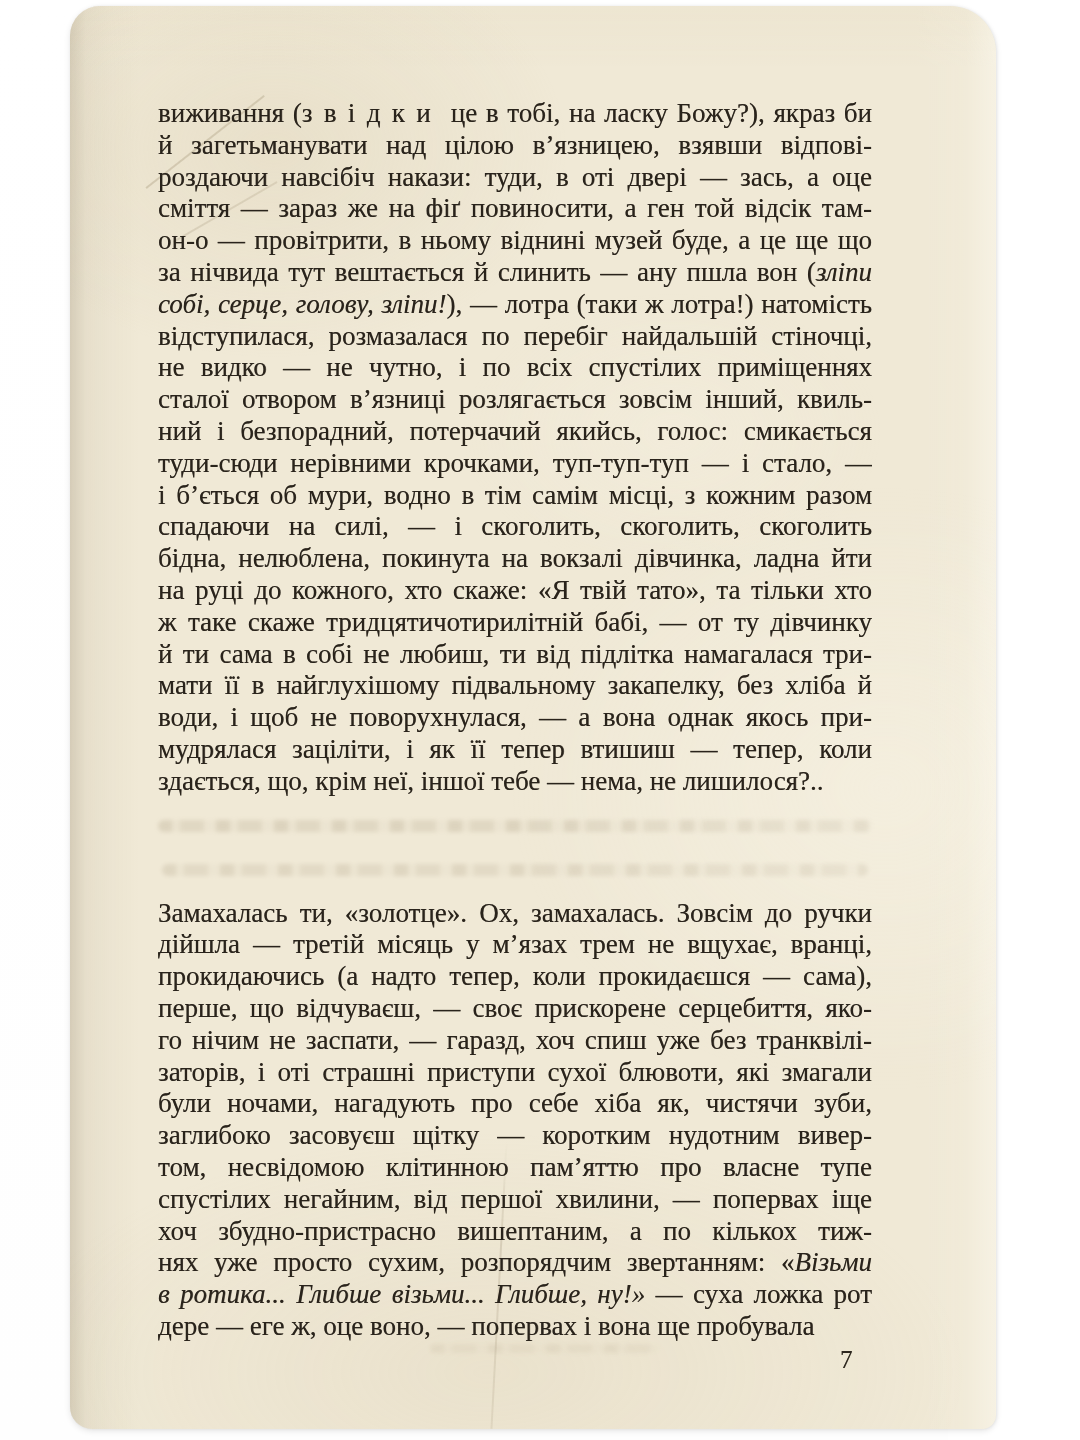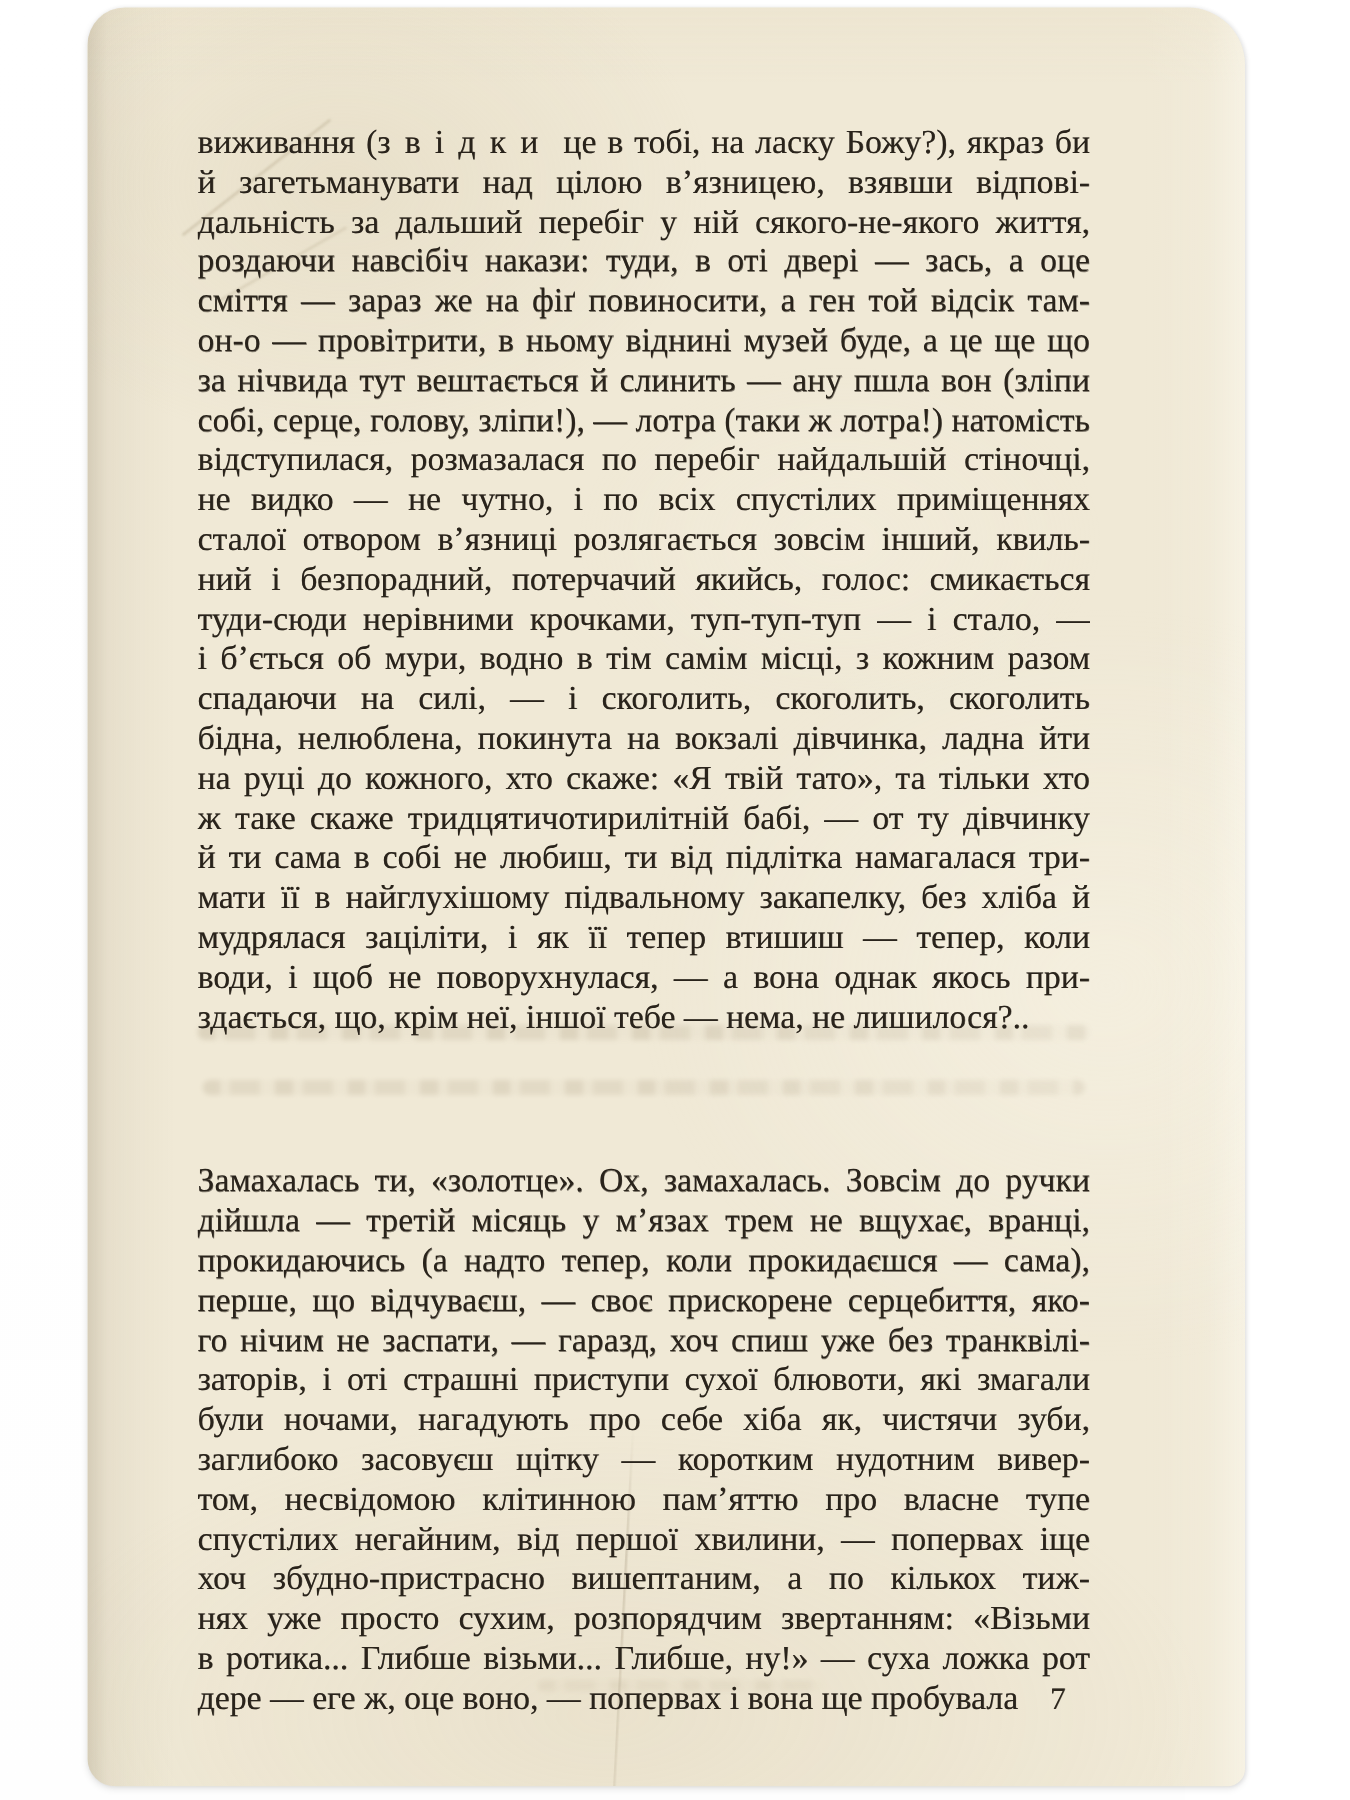--- a/index.html
+++ b/index.html
@@ -72,21 +72,21 @@
   .line {
     height: 31.8px;
     overflow: hidden;
     text-align: justify;
     text-align-last: justify;
     white-space: normal;
   }
   .paragraph .line:last-child {
     text-align-last: left;
   }
-  .italic { }
+  .italic { font-style: italic; }
   .spaced { letter-spacing: 0.42em; }
   .page-number {
     position: absolute;
     left: 770px;
     top: 1340px;
     font-size: 25px;
     color: #2d271e;
     z-index: 2;
     text-shadow: 0.3px 0.2px 0 rgba(41,35,27,0.5);
   }
@@ -140,40 +140,39 @@
     <div class="scratch scratch-1"></div>
     <div class="scratch scratch-2"></div>
     <div class="bleed-line bleed-1"></div>
     <div class="bleed-line bleed-2"></div>
     <div class="bleed-line bleed-3"></div>
     <div class="crease"></div>
     <div class="text-block">
         <div class="paragraph">
           <div class="line"><span>виживання (</span><span class="spaced">звідки</span><span> це в тобі, на ласку Божу?), якраз би</span></div>
           <div class="line"><span>й загетьманувати над цілою в’язницею, взявши відпові-</span></div>
-          <div class="line"><span>дальність за дальший перебіг у ній сякого-не-якого життя,</span></div>
           <div class="line"><span>роздаючи навсібіч накази: туди, в оті двері — зась, а оце</span></div>
           <div class="line"><span>сміття — зараз же на фіґ повиносити, а ген той відсік там-</span></div>
           <div class="line"><span>он-о — провітрити, в ньому віднині музей буде, а це ще що</span></div>
           <div class="line"><span>за нічвида тут вештається й слинить — ану пшла вон (</span><span class="italic">зліпи</span></div>
           <div class="line"><span class="italic">собі, серце, голову, зліпи!</span><span>), — лотра (таки ж лотра!) натомість</span></div>
           <div class="line"><span>відступилася, розмазалася по перебіг найдальшій стіночці,</span></div>
           <div class="line"><span>не видко — не чутно, і по всіх спустілих приміщеннях</span></div>
           <div class="line"><span>сталої отвором в’язниці розлягається зовсім інший, квиль-</span></div>
           <div class="line"><span>ний і безпорадний, потерчачий якийсь, голос: смикається</span></div>
           <div class="line"><span>туди-сюди нерівними крочками, туп-туп-туп — і стало, —</span></div>
           <div class="line"><span>і б’ється об мури, водно в тім самім місці, з кожним разом</span></div>
           <div class="line"><span>спадаючи на силі, — і скоголить, скоголить, скоголить</span></div>
           <div class="line"><span>бідна, нелюблена, покинута на вокзалі дівчинка, ладна йти</span></div>
           <div class="line"><span>на руці до кожного, хто скаже: «Я твій тато», та тільки хто</span></div>
           <div class="line"><span>ж таке скаже тридцятичотирилітній бабі, — от ту дівчинку</span></div>
           <div class="line"><span>й ти сама в собі не любиш, ти від підлітка намагалася три-</span></div>
           <div class="line"><span>мати її в найглухішому підвальному закапелку, без хліба й</span></div>
+          <div class="line"><span>води, і щоб не поворухнулася, — а вона однак якось при-</span></div>
           <div class="line"><span>мудрялася заціліти, і як її тепер втишиш — тепер, коли</span></div>
-          <div class="line"><span>води, і щоб не поворухнулася, — а вона однак якось при-</span></div>
           <div class="line"><span>здається, що, крім неї, іншої тебе — нема, не лишилося?..</span></div>
         </div>
         <div class="paragraph">
           <div class="line"><span>Замахалась ти, «золотце». Ох, замахалась. Зовсім до ручки</span></div>
           <div class="line"><span>дійшла — третій місяць у м’язах трем не вщухає, вранці,</span></div>
           <div class="line"><span>прокидаючись (а надто тепер, коли прокидаєшся — сама),</span></div>
           <div class="line"><span>перше, що відчуваєш, — своє прискорене серцебиття, яко-</span></div>
           <div class="line"><span>го нічим не заспати, — гаразд, хоч спиш уже без транквілі-</span></div>
           <div class="line"><span>заторів, і оті страшні приступи сухої блювоти, які змагали</span></div>
           <div class="line"><span>були ночами, нагадують про себе хіба як, чистячи зуби,</span></div>

